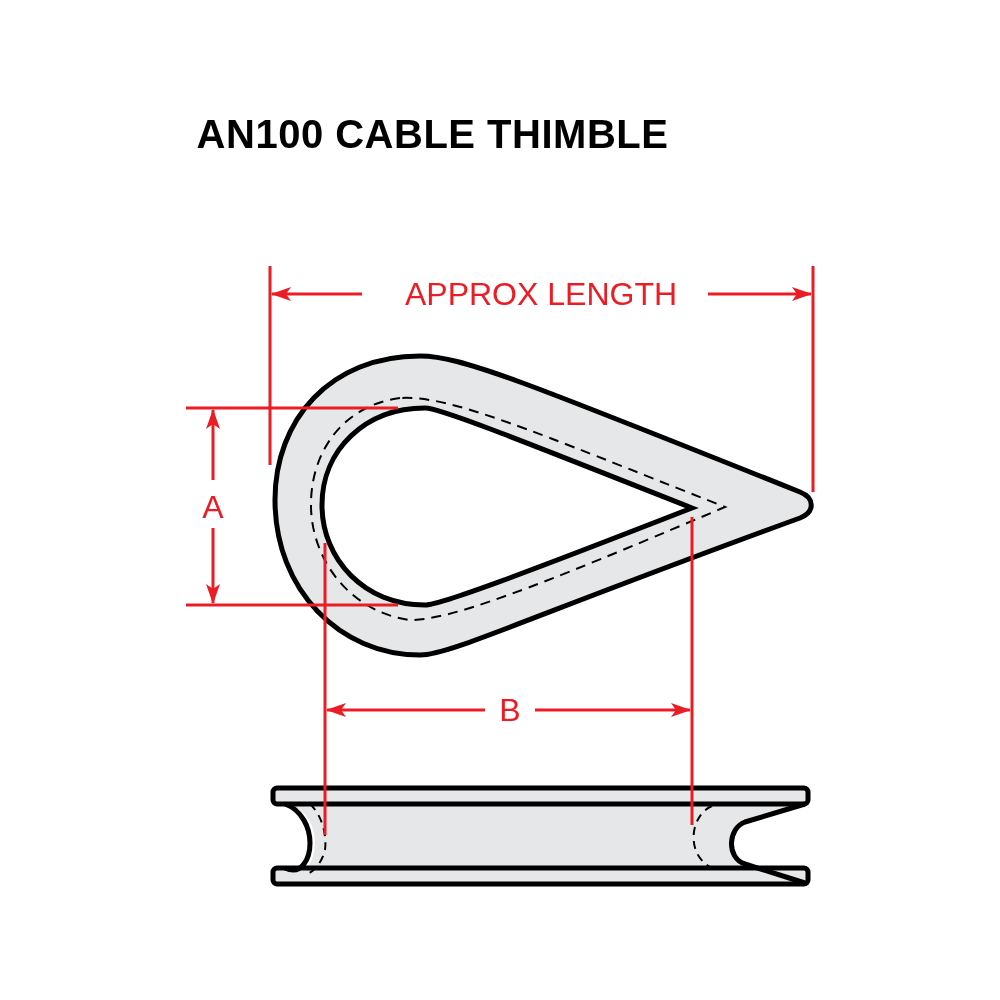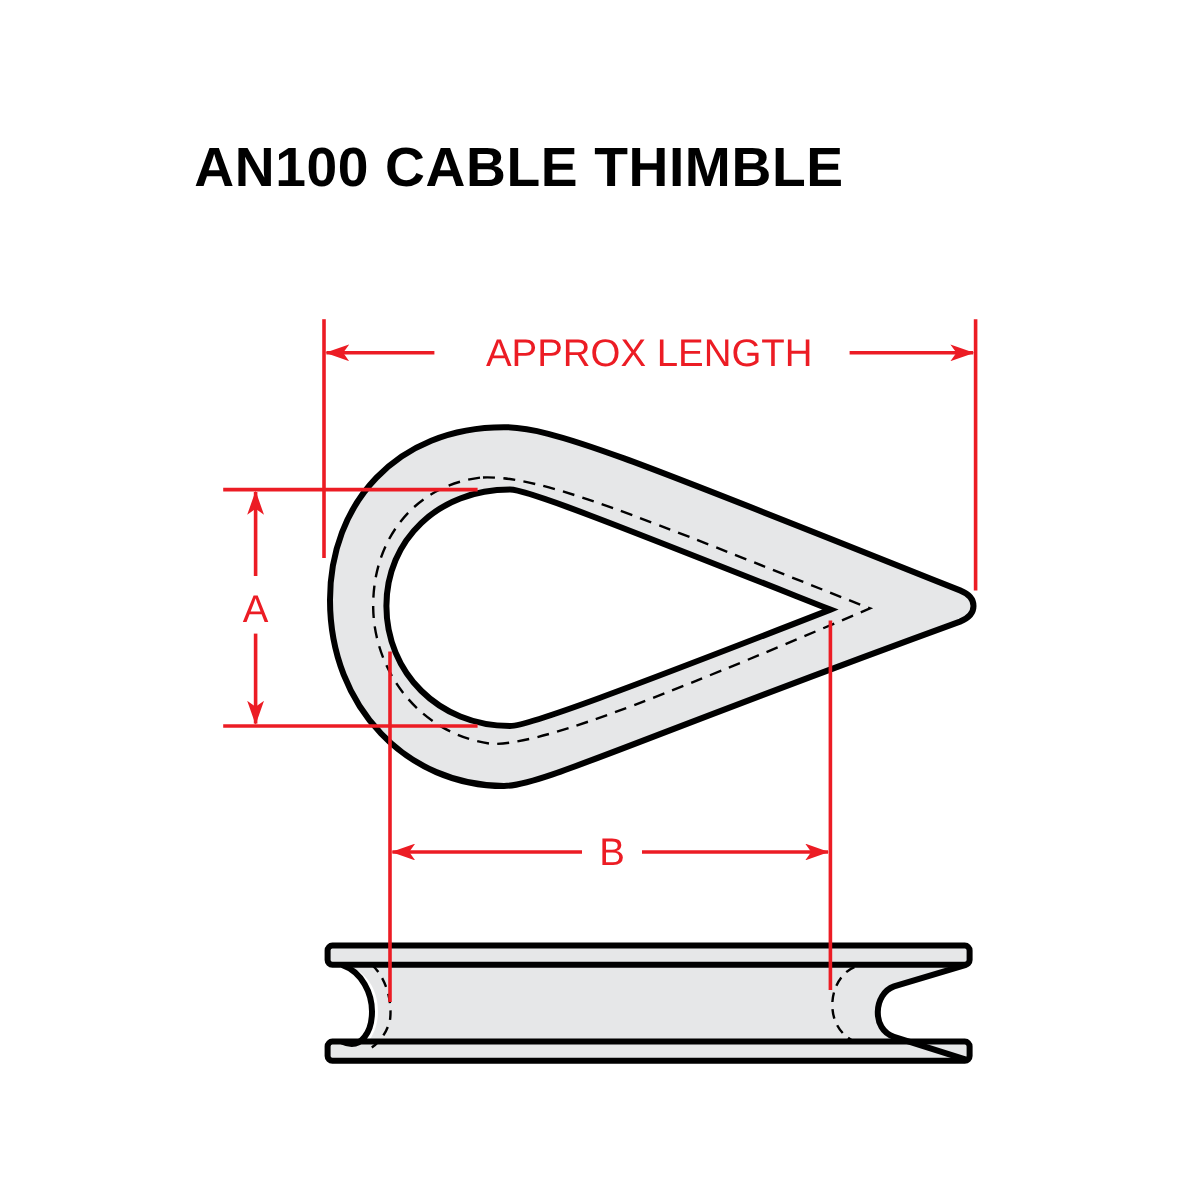--- a/index.html
+++ b/index.html
@@ -1,19 +1,19 @@
 <!DOCTYPE html>
 <html><head>
   <meta charset="utf-8">
   <style>
     html, body { margin: 0; padding: 0; background: #ffffff; }
     body { width: 1000px; height: 1000px; position: relative; overflow: hidden; }
     .title {
       position: absolute; left: 0; top: 112px; width: 865px; text-align: center;
-      font-family: "Liberation Sans", sans-serif; font-weight: bold; font-size: 46px;
+      font-family: "Liberation Sans", sans-serif; font-weight: bold; font-size: 40px;
       color: #000000; letter-spacing: 0.5px;
     }
     svg { position: absolute; left: 0; top: 0; }
     .dim-text { font-family: "Liberation Sans", sans-serif; font-size: 32px; fill: #ec1c24; }
   </style>
 </head>
 <body>
 
 <div class="title">AN100 CABLE THIMBLE</div>
 

